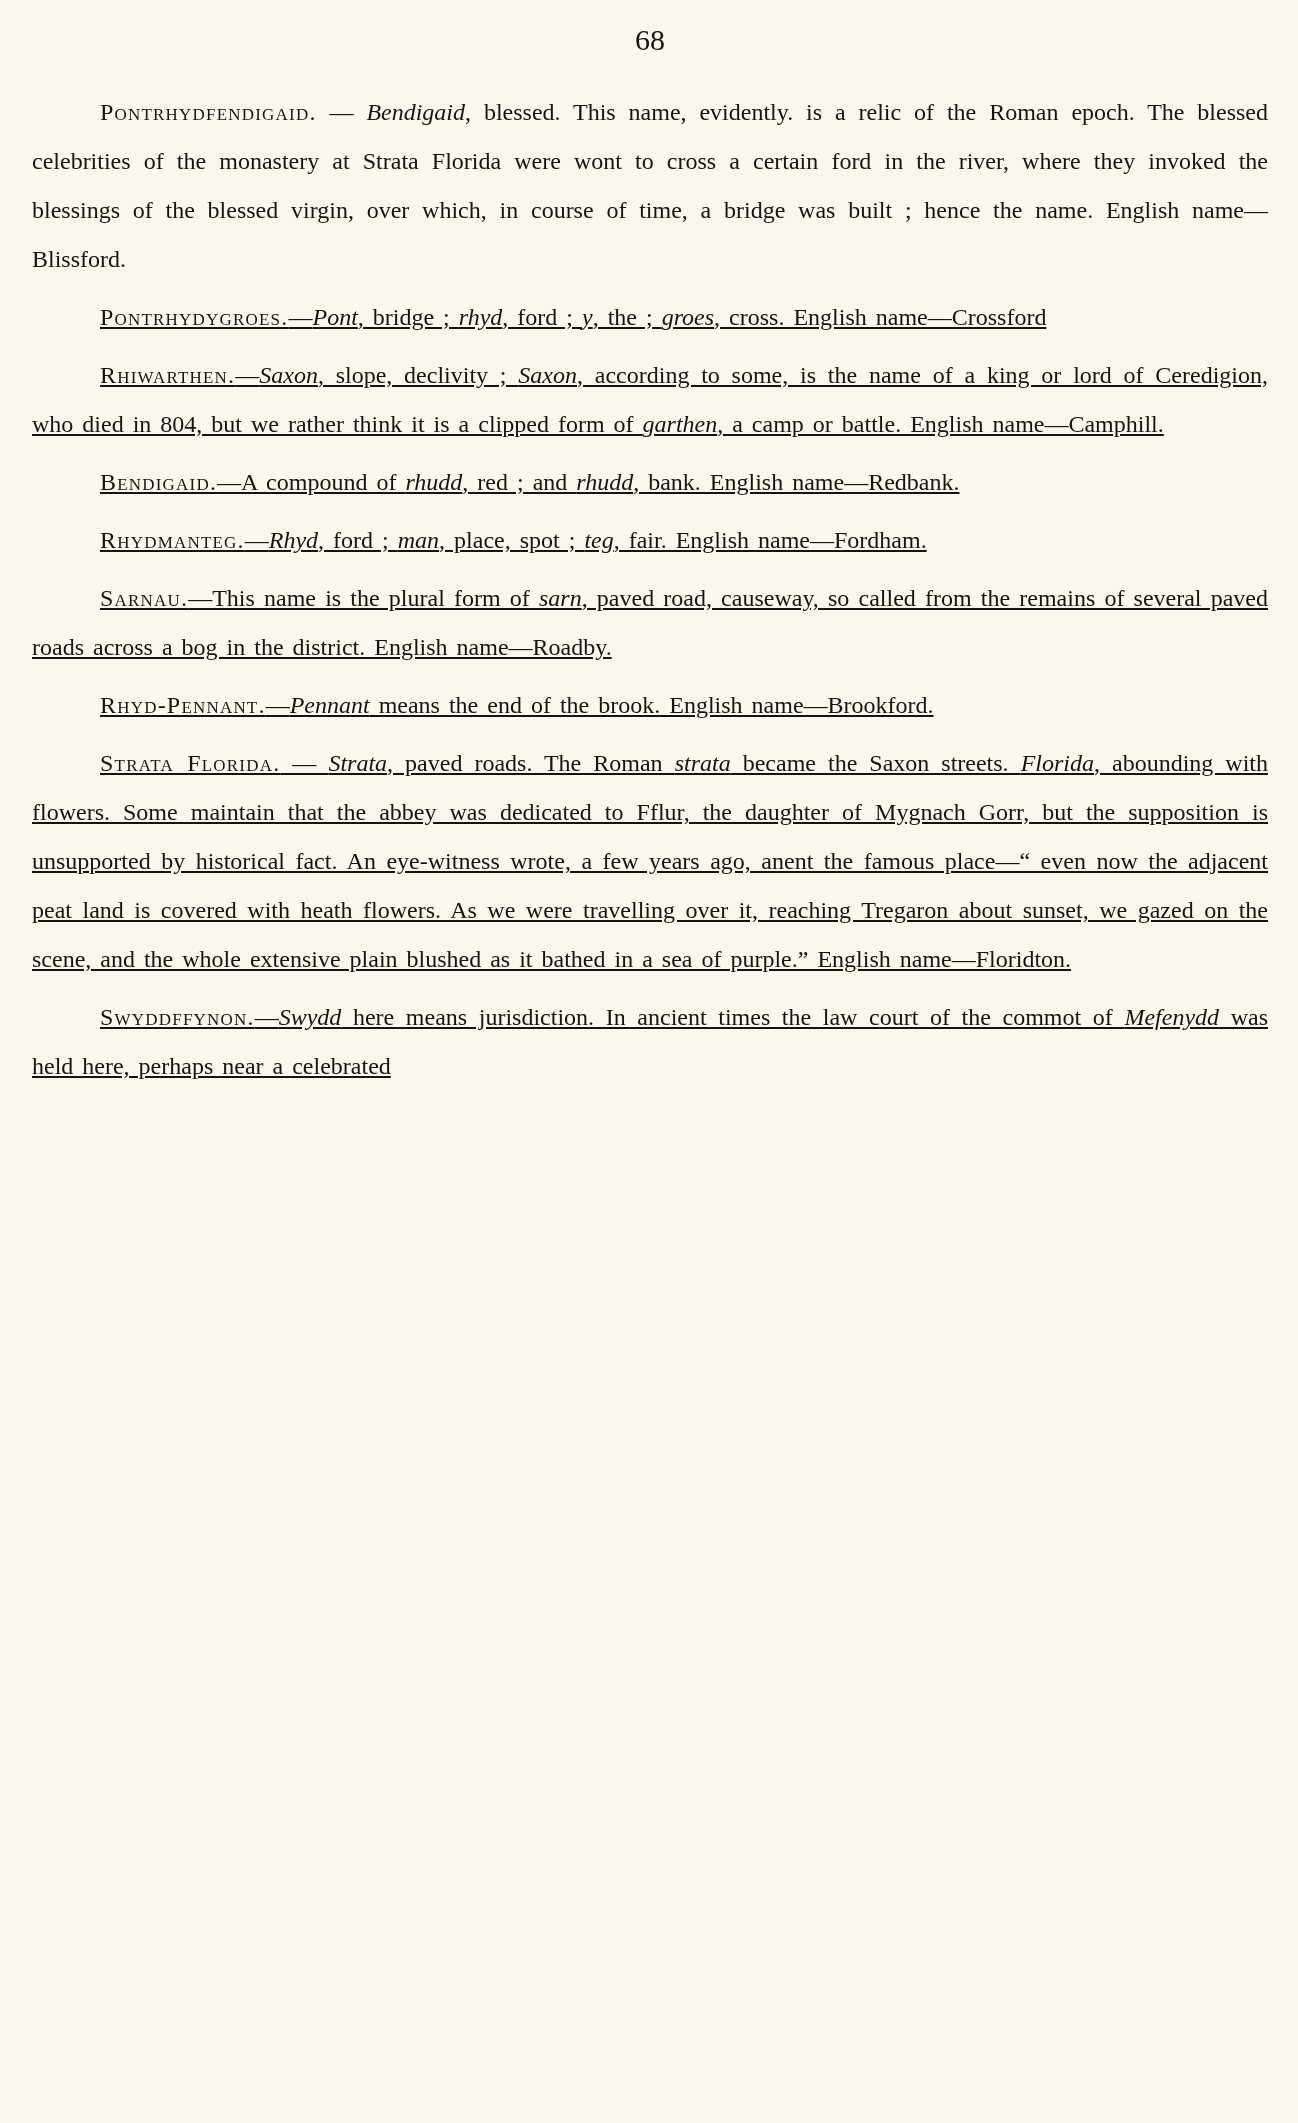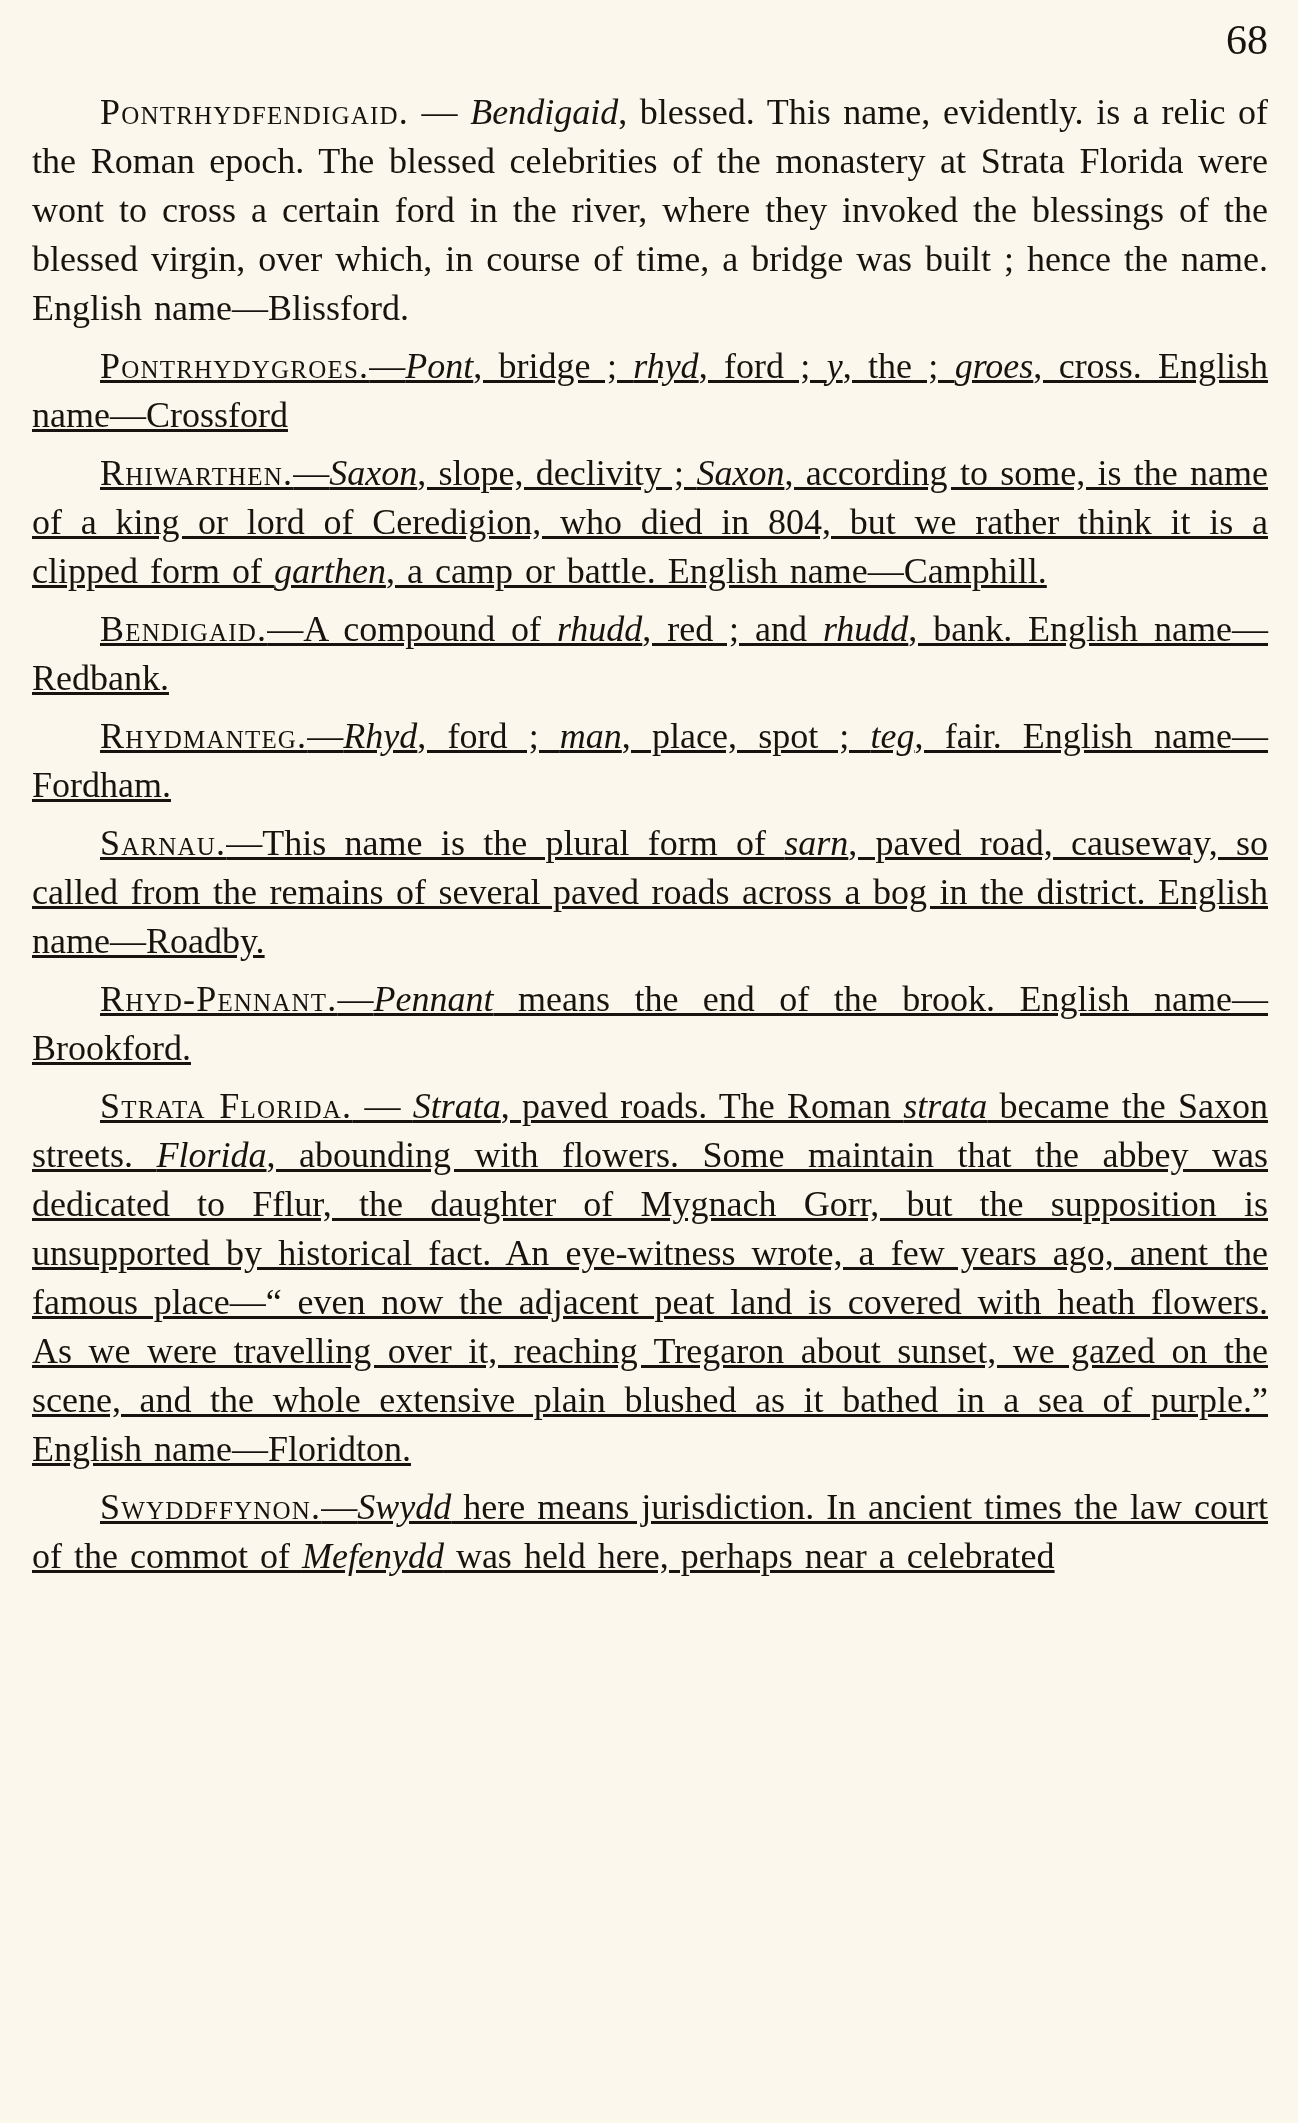--- a/index.html
+++ b/index.html
@@ -14,28 +14,28 @@
     font-family: "Liberation Serif", "DejaVu Serif", serif;
     overflow: hidden;
   }
   .book-page {
     box-sizing: border-box;
     width: 1298px;
     height: 2123px;
     padding: 20px 30px 0 32px;
   }
   .page-number {
-    text-align: right;
-    font-size: 42px;
+    text-align: center;
+    font-size: 30px;
     line-height: 40px;
     margin: 0 0 28px 0;
   }
   .page-body .para {
     margin: 0;
-    font-size: 36px;
+    font-size: 24px;
     line-height: 49px;
     text-align: justify;
     text-indent: 68px;
     word-spacing: 3px;
   }
   .page-body .para + .para {
     margin-top: 9px;
     text-decoration: underline;
   }
   .sc {

